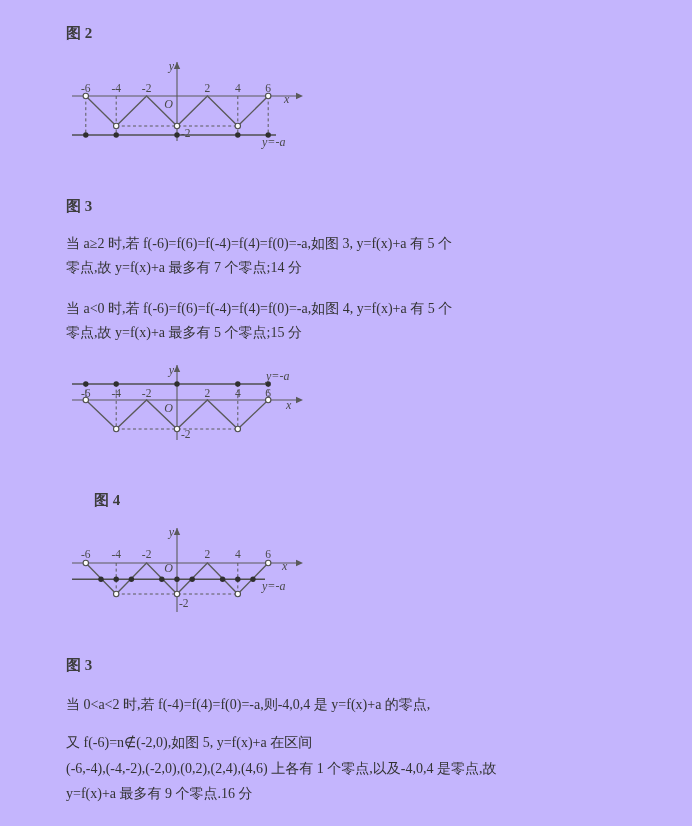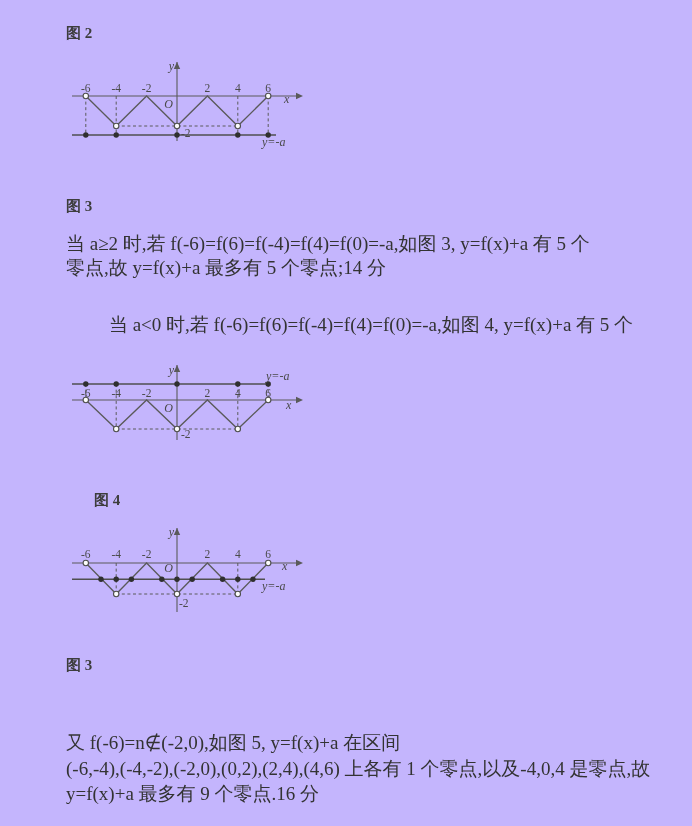--- a/index.html
+++ b/index.html
@@ -13,21 +13,21 @@
   }
   .cap{
     position:absolute;
     font-size:15px;
     font-weight:bold;
     color:#3d3d3d;
   }
   .para{
     position:absolute;
     width:610px;
-    font-size:19px;
+    font-size:14px;
     color:#333333;
   }
   .para .pline{white-space:nowrap;}
   .lh24 .pline{line-height:24px;}
   .lh25 .pline{line-height:25px;}
   .lh255 .pline{line-height:25.5px;}
   .fig{position:absolute;}
   .fig svg{display:block;overflow:visible;}
   .tick{font:11.5px "Liberation Serif", serif; fill:#4a4a4a;}
   .axl{font:italic 12px "Liberation Serif", serif; fill:#4a4a4a;}
@@ -73,25 +73,26 @@
         <text x="104" y="14" class="axl" text-anchor="end">y</text>
         <text x="111" y="81" class="tick">-2</text>
         <text x="192" y="90" class="axl">y=-a</text>
       </svg>
     </div>
 
   <div class="cap" style="left:66px;top:197px;">图 3</div>
 
   <div class="para lh24" style="left:66px;top:232px;">
     <div class="pline">当 a≥2 时,若 f(-6)=f(6)=f(-4)=f(4)=f(0)=-a,如图 3, y=f(x)+a 有 5 个</div>
-    <div class="pline">零点,故 y=f(x)+a 最多有 5 个零点;14 分</div>
+    <div class="pline">零点,故 y=f(x)+a 最多有 7 个零点;14 分</div>
   </div>
 
-  <div class="para lh24" style="left:66px;top:313px;text-align:center;">
+  <div class="para lh24" style="left:66px;top:297px;">
     <div class="pline">当 a&lt;0 时,若 f(-6)=f(6)=f(-4)=f(4)=f(0)=-a,如图 4, y=f(x)+a 有 5 个</div>
+    <div class="pline">零点,故 y=f(x)+a 最多有 5 个零点;15 分</div>
   </div>
 
   <div class="fig" style="left: 70px; top: 360px;">
       <svg width="240" height="100">
         <line x1="2" y1="24.049999999999997" x2="197" y2="24.049999999999997" stroke="#4f4f4f" stroke-width="1.4"></line>
         <line x1="2" y1="40" x2="226" y2="40" stroke="#5a5a5a" stroke-width="1.1"></line>
         <path d="M226 36.8 L233 40 L226 43.2 Z" fill="#5a5a5a"></path>
         <line x1="107" y1="5" x2="107" y2="80" stroke="#5a5a5a" stroke-width="1.1"></line>
         <path d="M103.8 12 L107 5 L110.2 12 Z" fill="#5a5a5a"></path>
         <line x1="46.2" y1="69" x2="167.8" y2="69" stroke="#5a5a5a" stroke-width="1" stroke-dasharray="3 2.6"></line>
@@ -160,20 +161,23 @@
         <text x="103" y="57" class="axl" text-anchor="end">O</text>
         <text x="212" y="55" class="axl">x</text>
         <text x="104" y="21" class="axl" text-anchor="end">y</text>
         <text x="109" y="92" class="tick">-2</text>
         <text x="192" y="75" class="axl">y=-a</text>
       </svg>
     </div>
 
   <div class="cap" style="left:66px;top:656px;">图 3</div>
 
+  <div class="para lh25" style="left:66px;top:692px;">
+    <div class="pline">当 0&lt;a&lt;2 时,若 f(-4)=f(4)=f(0)=-a,则-4,0,4 是 y=f(x)+a 的零点,</div>
+  </div>
 
   <div class="para lh255" style="left:66px;top:730px;">
     <div class="pline">又 f(-6)=n∉(-2,0),如图 5, y=f(x)+a 在区间</div>
     <div class="pline">(-6,-4),(-4,-2),(-2,0),(0,2),(2,4),(4,6) 上各有 1 个零点,以及-4,0,4 是零点,故</div>
     <div class="pline">y=f(x)+a 最多有 9 个零点.16 分</div>
   </div>
 
 </div>
 
 </body></html>

